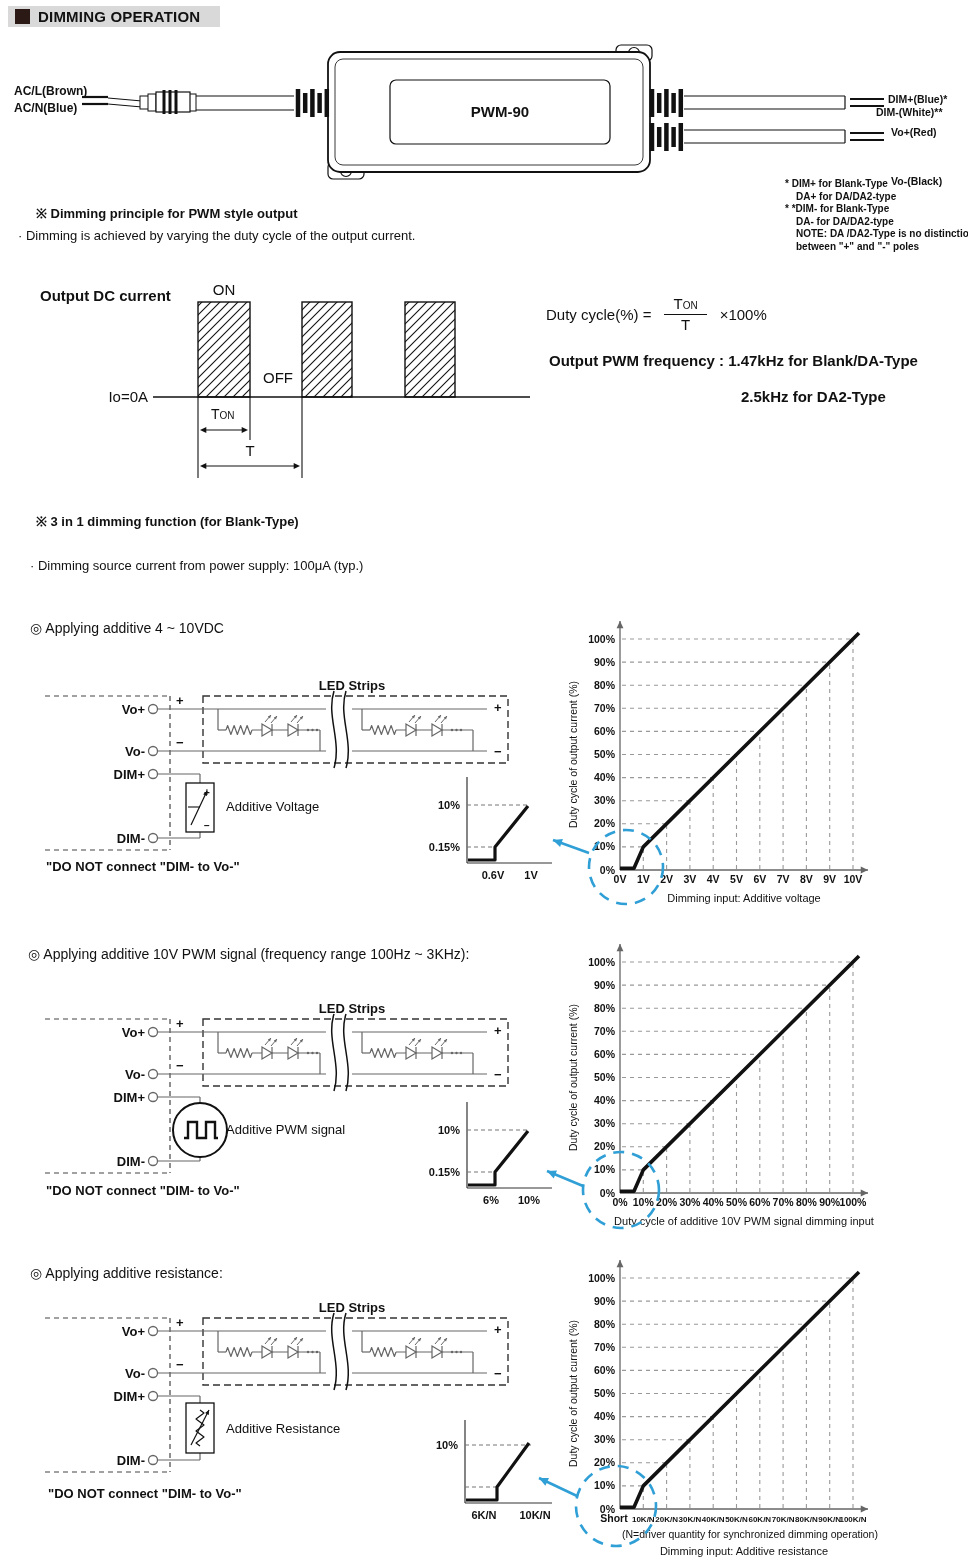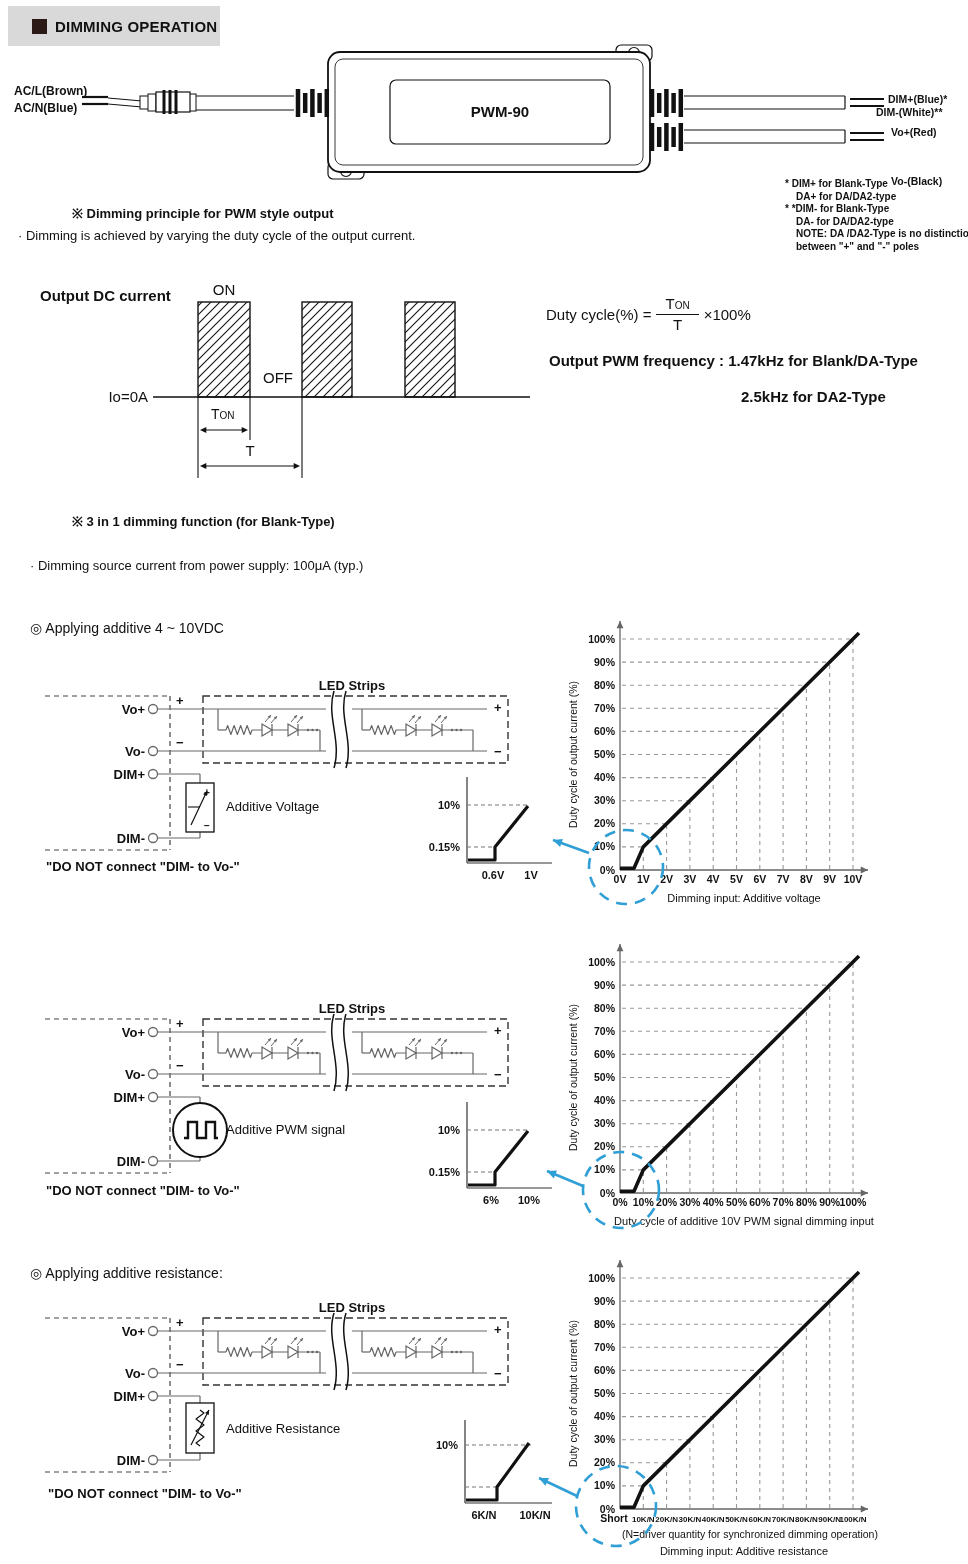--- a/index.html
+++ b/index.html
@@ -1,32 +1,32 @@
 <!DOCTYPE html>
 <html><head>
 <meta charset="utf-8">
 <style>
   html,body{margin:0;padding:0;background:#fff;}
   .page{position:relative;width:968px;height:1564px;background:#fff;overflow:hidden;
         font-family:"Liberation Sans",sans-serif;color:#111;}
   #art{position:absolute;left:0;top:0;}
   .abs{position:absolute;white-space:nowrap;}
-  .hdrbar{left:8px;top:6px;width:212px;height:40px;background:#d9d9d9;display:flex;align-items:center;gap:8px;padding-left:24px;box-sizing:border-box;}
+  .hdrbar{left:8px;top:6px;width:212px;height:21px;background:#d9d9d9;display:flex;align-items:center;gap:8px;padding-left:7px;box-sizing:border-box;}
   .hdrsq{width:15px;height:15px;background:#2a1914;}
   .hdrtxt{font-size:15px;font-weight:700;letter-spacing:.2px;}
   .wirelab{font-size:12px;font-weight:700;}
   .rwirelab{font-size:10.5px;font-weight:700;}
   .stars{left:785px;top:178px;font-size:10px;font-weight:700;line-height:12.5px;}
   .stars .ind{margin-left:11px;}
-  .secthead-b{font-size:13px;font-weight:700;margin-left:36px;}
+  .secthead-b{font-size:13px;font-weight:700;}
   .bullet{font-size:13px;}
   .apphead{font-size:14px;}
   .donote{font-size:13px;font-weight:700;}
   .bigtxt{font-size:15px;font-weight:bold;}
-  .formula{left:546px;top:295px;display:flex;align-items:center;gap:5px;font-size:15px;}
+  .formula{left:546px;top:295px;display:flex;align-items:center;gap:13px;font-size:15px;}
   .frac{display:inline-block;text-align:center;}
   .frac .num{display:block;border-bottom:1.6px solid #111;padding:0 9px 2px;}
   .frac .den{display:block;padding-top:1px;}
   .subsm{font-size:10px;}
 </style>
 </head>
 <body>
 
 <div class="page">
   <svg id="art" width="968" height="1564" viewBox="0 0 968 1564">
@@ -558,18 +558,19 @@
     <span>×100%</span>
   </div>
 
   <div class="abs bigtxt" style="left:549px;top:352px;">Output PWM frequency : 1.47kHz for Blank/DA-Type</div>
   <div class="abs bigtxt" style="left:741px;top:388px;">2.5kHz for DA2-Type</div>
 
   <div class="abs secthead-b" style="left:36px;top:512px;">※ 3 in 1 dimming function (for Blank-Type)</div>
   <div class="abs bullet" style="left:30px;top:558px;text-align:right;">· Dimming source current from power supply: 100μA (typ.)</div>
 
   <div class="abs apphead" style="left:30px;top:620px;">◎ Applying additive 4 ~ 10VDC</div>
+  <div class="abs apphead" style="left:28px;top:946px;">◎ Applying additive 10V PWM signal (frequency range 100Hz ~ 3KHz):</div>
   <div class="abs apphead" style="left:30px;top:1265px;">◎ Applying additive resistance:</div>
 
   <div class="abs donote" style="left:46px;top:859px;">"DO NOT connect "DIM- to Vo-"</div>
   <div class="abs donote" style="left:46px;top:1183px;">"DO NOT connect "DIM- to Vo-"</div>
   <div class="abs donote" style="left:48px;top:1486px;">"DO NOT connect "DIM- to Vo-"</div>
 </div>
 
 </body></html>

